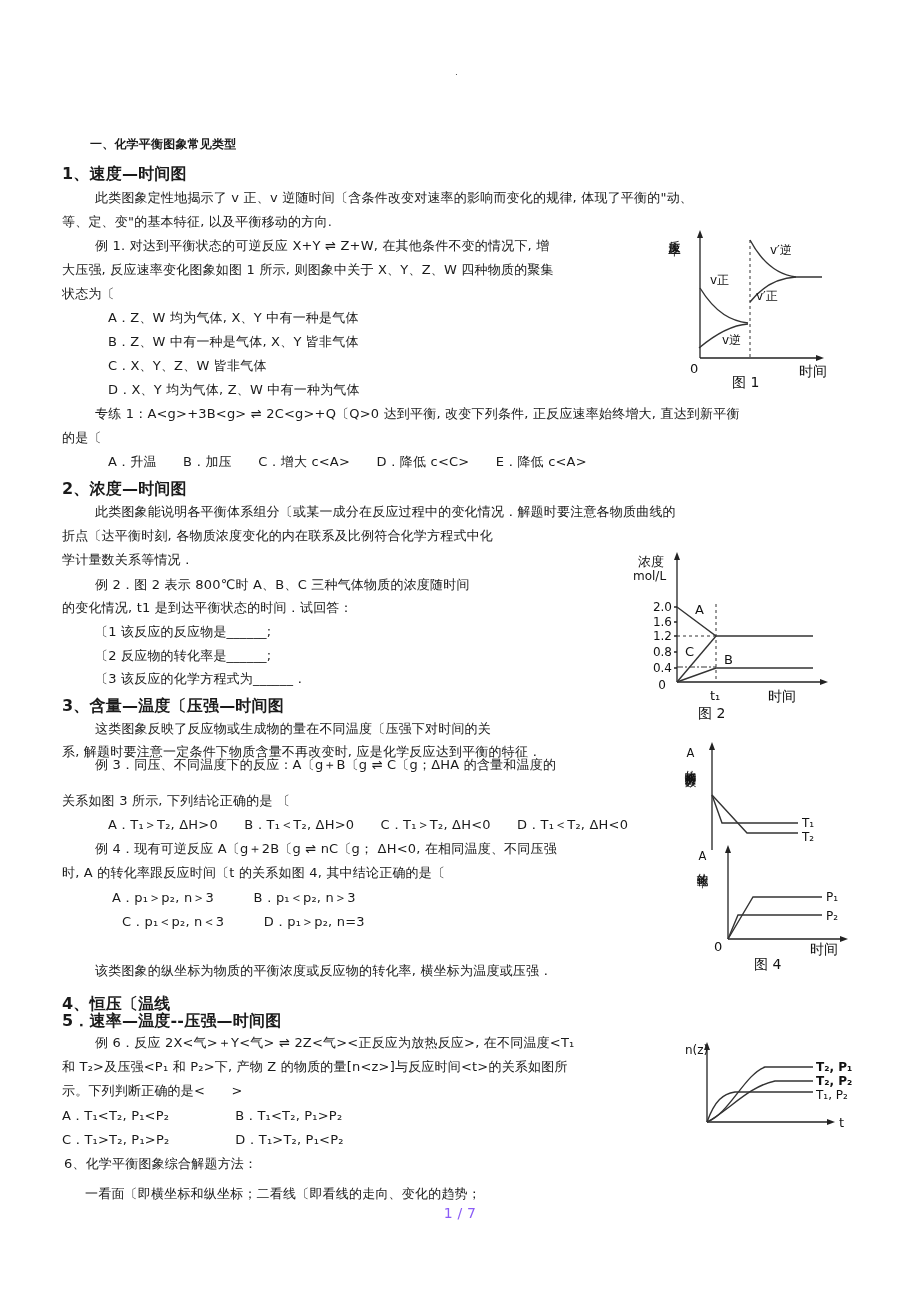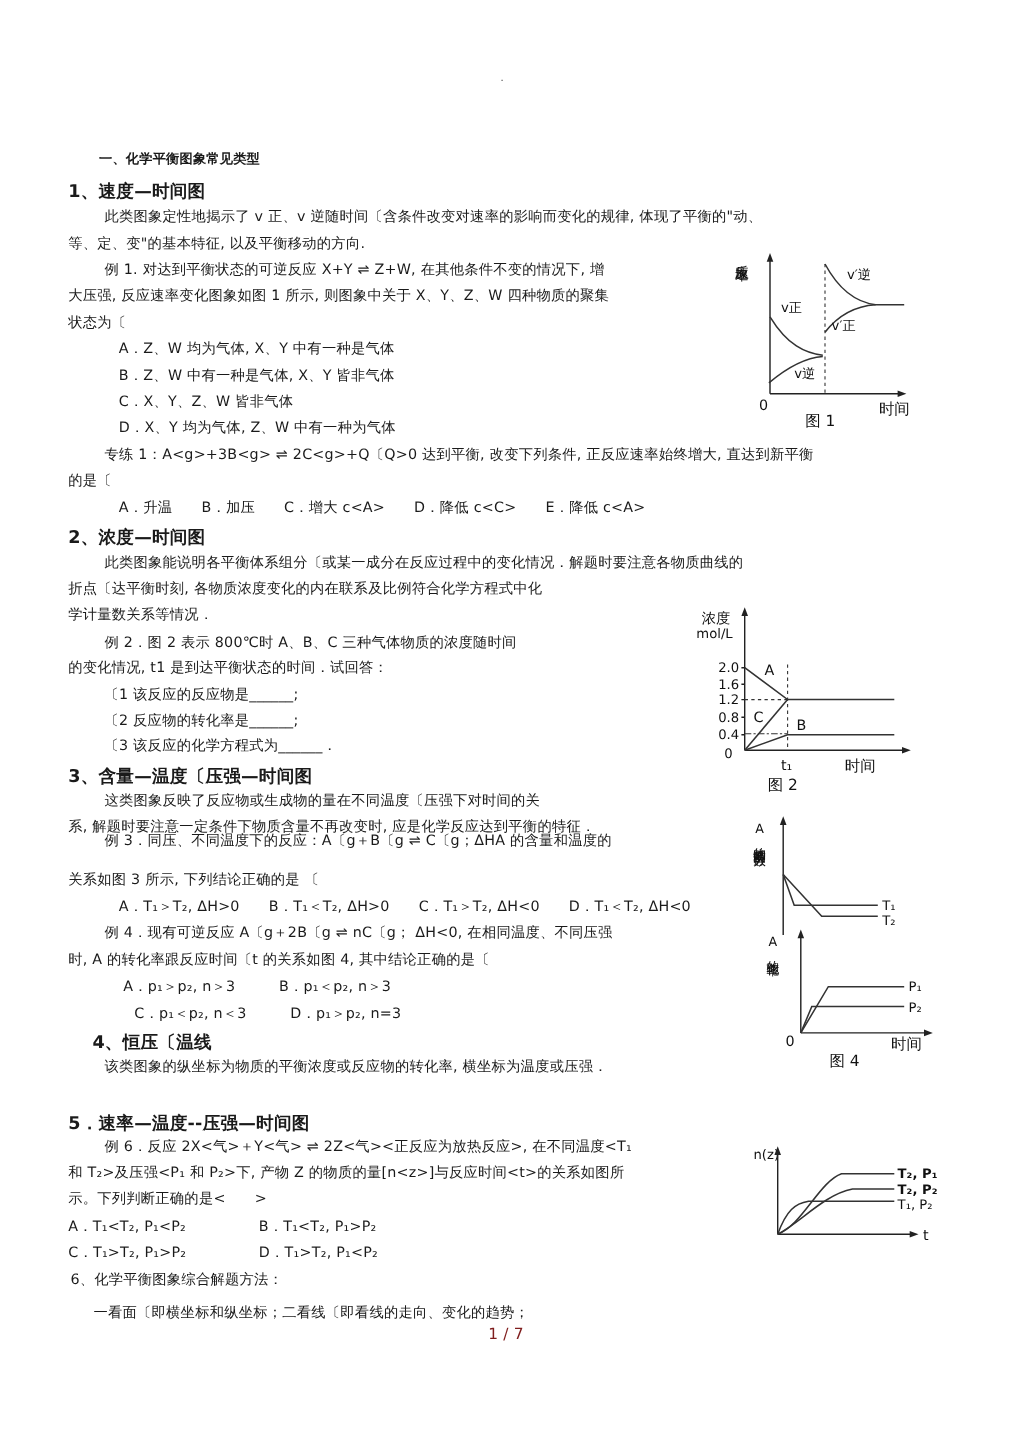--- a/index.html
+++ b/index.html
@@ -15,21 +15,21 @@
     position:absolute;
     font-size:13px;
     line-height:1.35;
     white-space:nowrap;
     letter-spacing:0.2px;
   }
   .h1{font-size:22px;font-weight:bold;width:100%;text-align:center;letter-spacing:1px;}
   .h2{font-size:12px;font-weight:bold;margin-left:28px;}
   .h3{font-size:16px;font-weight:bold;}
   .tiny{font-size:9px;color:#444;}
-  .footer{width:100%;text-align:center;font-size:14px;color:#7f1d1d;}
+  .footer{width:100%;text-align:center;font-size:14px;color:#8b5cf6;}
   .fig{position:absolute;}
   .fig svg{position:absolute;left:0;top:0;overflow:visible;}
   .vlabel{
     position:absolute;
     writing-mode:vertical-rl;
     text-orientation:upright;
     font-size:12.5px;
     letter-spacing:1px;
     color:#111;
     line-height:1;
@@ -75,21 +75,21 @@
   <div class="ln h3" style="left:62px;top:695px;">3、含量—温度〔压强—时间图</div>
   <div class="ln" style="left:95px;top:720px;">这类图象反映了反应物或生成物的量在不同温度〔压强下对时间的关</div>
   <div class="ln" style="left:62px;top:743px;">系, 解题时要注意一定条件下物质含量不再改变时, 应是化学反应达到平衡的特征．</div>
   <div class="ln" style="left:95px;top:728px;margin-top:28px;">例 3．同压、不同温度下的反应：A〔g＋B〔g ⇌ C〔g；ΔHA 的含量和温度的</div>
   <div class="ln" style="left:62px;top:792px;">关系如图 3 所示, 下列结论正确的是 〔</div>
   <div class="ln" style="left:108px;top:816px;">A．T₁＞T₂, ΔH&gt;0　　B．T₁＜T₂, ΔH&gt;0　　C．T₁＞T₂, ΔH&lt;0　　D．T₁＜T₂, ΔH&lt;0</div>
   <div class="ln" style="left:95px;top:840px;">例 4．现有可逆反应 A〔g＋2B〔g ⇌ nC〔g； ΔH&lt;0, 在相同温度、不同压强</div>
   <div class="ln" style="left:62px;top:864px;">时, A 的转化率跟反应时间〔t 的关系如图 4, 其中结论正确的是〔</div>
   <div class="ln" style="left:112px;top:889px;">A．p₁＞p₂, n＞3　　　B．p₁＜p₂, n＞3</div>
   <div class="ln" style="left:122px;top:913px;">C．p₁＜p₂, n＜3　　　D．p₁＞p₂, n=3</div>
-  <div class="ln h3" style="left:62px;top:937px;margin-left:22px;">4、恒压〔温线</div>
+  <div class="ln h3" style="left:62px;top:993px;">4、恒压〔温线</div>
   <div class="ln" style="left:95px;top:962px;">该类图象的纵坐标为物质的平衡浓度或反应物的转化率, 横坐标为温度或压强．</div>
   <div class="ln h3" style="left:62px;top:1010px;">5．速率—温度--压强—时间图</div>
   <div class="ln" style="left:95px;top:1034px;">例 6．反应 2X&lt;气&gt;＋Y&lt;气&gt; ⇌ 2Z&lt;气&gt;&lt;正反应为放热反应&gt;, 在不同温度&lt;T₁</div>
   <div class="ln" style="left:62px;top:1058px;">和 T₂&gt;及压强&lt;P₁ 和 P₂&gt;下, 产物 Z 的物质的量[n&lt;z&gt;]与反应时间&lt;t&gt;的关系如图所</div>
   <div class="ln" style="left:62px;top:1082px;">示。下列判断正确的是&lt;　　&gt;</div>
   <div class="ln" style="left:62px;top:1107px;">A．T₁&lt;T₂, P₁&lt;P₂　　　　　B．T₁&lt;T₂, P₁&gt;P₂</div>
   <div class="ln" style="left:62px;top:1131px;">C．T₁&gt;T₂, P₁&gt;P₂　　　　　D．T₁&gt;T₂, P₁&lt;P₂</div>
   <div class="ln" style="left:64px;top:1155px;">6、化学平衡图象综合解题方法：</div>
   <div class="ln" style="left:85px;top:1185px;">一看面〔即横坐标和纵坐标；二看线〔即看线的走向、变化的趋势；</div>
 

